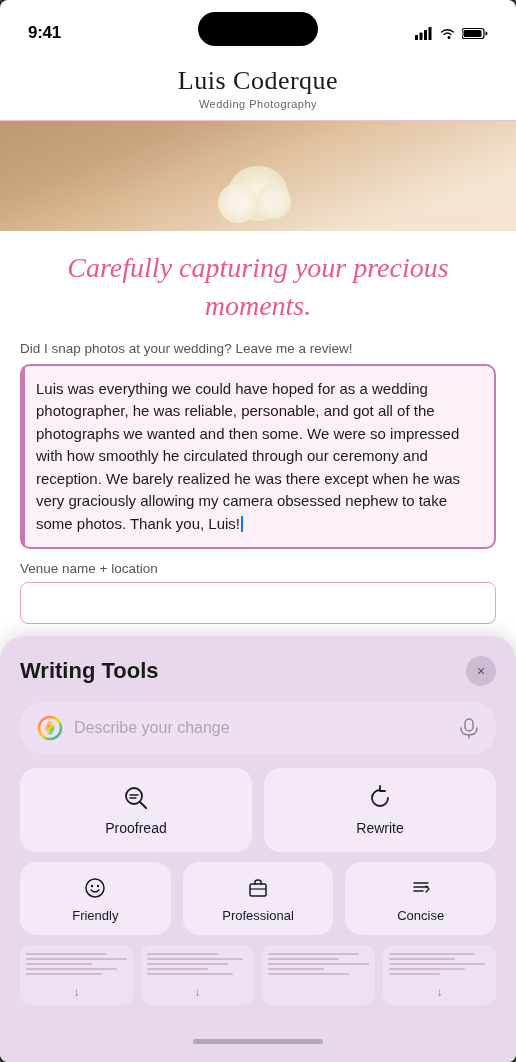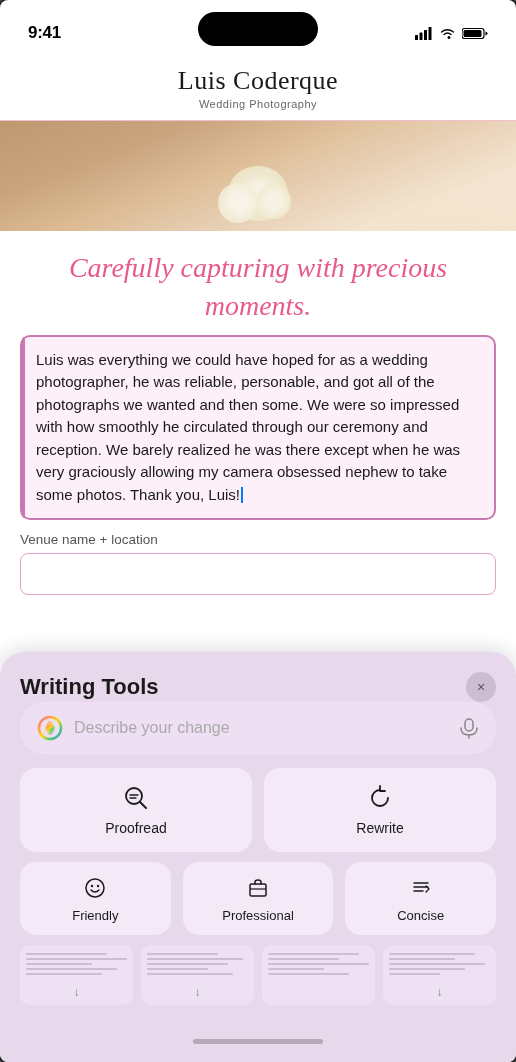--- a/index.html
+++ b/index.html
@@ -183,20 +183,21 @@
       backdrop-filter: blur(20px);
       border-radius: 24px 24px 0 0;
       padding: 20px 20px 10px;
       box-shadow: 0 -2px 20px rgba(0,0,0,0.15);
     }
 
     .writing-tools-header {
       display: flex;
       justify-content: space-between;
       align-items: center;
+      margin-bottom: 16px;
       gap: 32px;
     }
 
     .writing-tools-title {
       font-size: 22px;
       font-weight: 700;
       color: #1a1a1a;
     }
 
     .close-button {
@@ -379,22 +380,23 @@
 
       <div style="position:absolute;top:0;left:0;right:0;bottom:0;background:linear-gradient(160deg,#b8956a 0%,#c8a47e 25%,#dfc09a 45%,#e8d0b5 60%,#f5e8d5 80%);opacity:0.9;"></div>
 
       <div style="position:absolute;bottom:0;left:50%;transform:translateX(-50%);width:120px;height:80px;">
         <div style="position:absolute;bottom:10px;left:30px;width:60px;height:55px;background:radial-gradient(ellipse,#f8f4e8 20%,#f0ead0 50%,#e8e0c0 100%);border-radius:50%;opacity:0.95;"></div>
         <div style="position:absolute;bottom:8px;left:20px;width:40px;height:40px;background:radial-gradient(ellipse,#f9f5ea 30%,#ede5c5 100%);border-radius:50%;opacity:0.9;"></div>
         <div style="position:absolute;bottom:12px;left:58px;width:35px;height:35px;background:radial-gradient(ellipse,#f7f3e5 30%,#ece4c2 100%);border-radius:50%;opacity:0.9;"></div>
       </div>
     </div>
 
-    <div class="tagline">Carefully capturing with precious moments.</div>
-
+    <div class="tagline">Carefully capturing your precious moments.</div>
+
+    <div class="review-label">Did I snap photos at your wedding? Leave me a review!</div>
 
     <div class="review-box">
       <span>Luis was everything we could have hoped for as a wedding photographer, he was reliable, personable, and got all of the photographs we wanted and then some. We were so impressed with how smoothly he circulated through our ceremony and reception. We barely realized he was there except when he was very graciously allowing my camera obsessed nephew to take some photos. Thank you, Luis!</span><span class="review-cursor"></span>
     </div>
 
     <div class="venue-label">Venue name + location</div>
 
     <div class="venue-input"></div>
 
     <div class="writing-tools-overlay">

